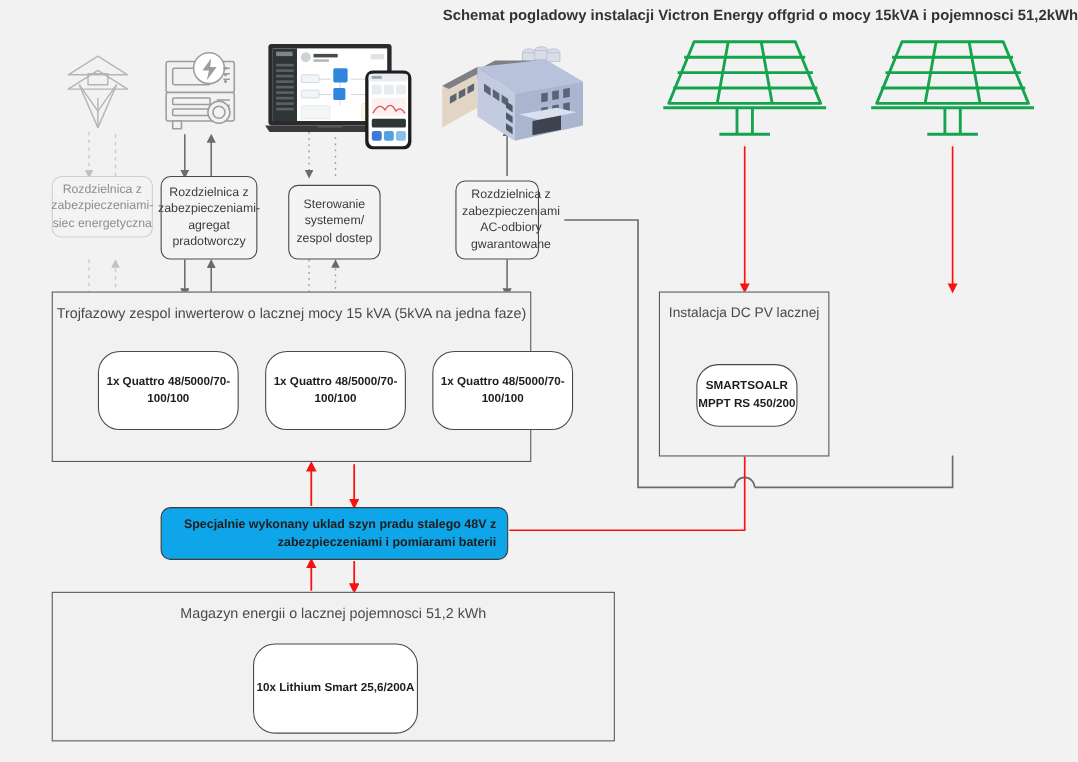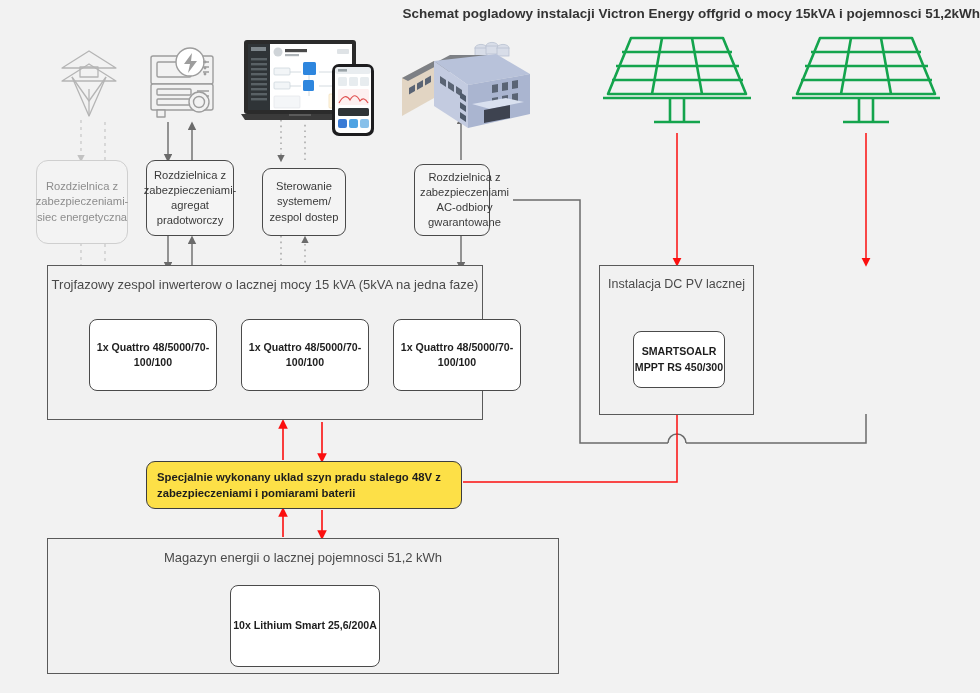--- a/index.html
+++ b/index.html
@@ -33,28 +33,28 @@
     border:1.6px solid #5a5a5a;background:#f1f1f1;
   }
   .panel .panel-title{
     position:absolute;left:0;top:10px;width:100%;text-align:center;
     font-size:13px;color:#4a4a4a;line-height:1.35;
   }
   .panel.pv .panel-title{font-size:12.5px;}
 
   
   .card{
-    position:absolute;background:#ffffff;border:1.5px solid #4a4a4a;border-radius:8px;
+    position:absolute;background:#ffffff;border:1.5px solid #4a4a4a;border-radius:20px;
     display:flex;align-items:center;justify-content:center;text-align:center;
     font-size:10.6px;font-weight:bold;color:#1d1d1d;line-height:1.45;
   }
 
   .busbar{
-    border:1.6px solid #3d3d3d;border-radius:9px;background:#fde047;
-    display:flex;align-items:center;justify-content:center;text-align:left;
+    border:1.6px solid #3d3d3d;border-radius:9px;background:#0ea5e9;
+    display:flex;align-items:center;justify-content:center;text-align:right;
     font-size:11.3px;font-weight:bold;color:#1d1d1d;line-height:1.45;padding:0 10px;
   }
 
   .icon{position:absolute;z-index:2;}
 </style>
 </head>
 <body>
 
 <div id="stage">
 
@@ -287,38 +287,38 @@
     <g stroke="#14a44d" stroke-width="2.6" fill="none" stroke-linejoin="round">
       <path d="M31,6 H123 L146,62 H8 Z"></path>
       <path d="M22,20 H132 M16,34 H139 M12,48 H143"></path>
       <path d="M62,6 L52,62 M92,6 L102,62"></path>
       <path d="M3,66 H151"></path>
       <path d="M70,66 V90 M84,66 V90"></path>
       <path d="M54,90 H100"></path>
     </g>
   </svg>
 
-  <div class="node rbox faded" style="left:36px;top:160px;width:92px;height:84px;border-radius:12px;">Rozdzielnica z zabezpieczeniami- siec energetyczna</div>
+  <div class="node rbox faded" style="left:47px;top:160px;width:92px;height:56px;">Rozdzielnica z zabezpieczeniami- siec energetyczna</div>
 
   <div class="node rbox" style="left:146px;top:160px;width:88px;height:76px;">Rozdzielnica z zabezpieczeniami- agregat pradotworczy</div>
 
   <div class="node rbox" style="left:262px;top:168px;width:84px;height:68px;">Sterowanie systemem/ zespol dostep</div>
 
   <div class="node rbox" style="left:414px;top:164px;width:76px;height:72px;padding-left:30px;">Rozdzielnica z zabezpieczeniami AC-odbiory gwarantowane</div>
 
   <div class="node panel" style="left:47px;top:265px;width:436px;height:155px;padding-left:17px;">
     <div class="panel-title">Trojfazowy zespol inwerterow o lacznej mocy 15 kVA (5kVA na jedna faze)</div>
     <div class="card" style="left:41px;top:53px;width:126px;height:70px;">1x Quattro 48/5000/70-100/100</div>
     <div class="card" style="left:193px;top:53px;width:126px;height:70px;">1x Quattro 48/5000/70-100/100</div>
     <div class="card" style="left:345px;top:53px;width:126px;height:70px;">1x Quattro 48/5000/70-100/100</div>
   </div>
 
   <div class="node panel pv" style="left:599px;top:265px;width:155px;height:150px;">
     <div class="panel-title">Instalacja DC PV lacznej</div>
-    <div class="card" style="left:33px;top:65px;width:90px;height:55px;">SMARTSOALR MPPT RS 450/300</div>
+    <div class="card" style="left:33px;top:65px;width:90px;height:55px;">SMARTSOALR MPPT RS 450/200</div>
   </div>
 
 
   <div class="node busbar" style="left:146px;top:461px;width:316px;height:48px;">Specjalnie wykonany uklad szyn pradu stalego 48V z zabezpieczeniami i pomiarami baterii</div>
 
   <div class="node panel" style="left:47px;top:538px;width:512px;height:136px;">
     <div class="panel-title">Magazyn energii o lacznej pojemnosci 51,2 kWh</div>
     <div class="card" style="left:182px;top:46px;width:148px;height:80px;">10x Lithium Smart 25,6/200A</div>
   </div>
 

